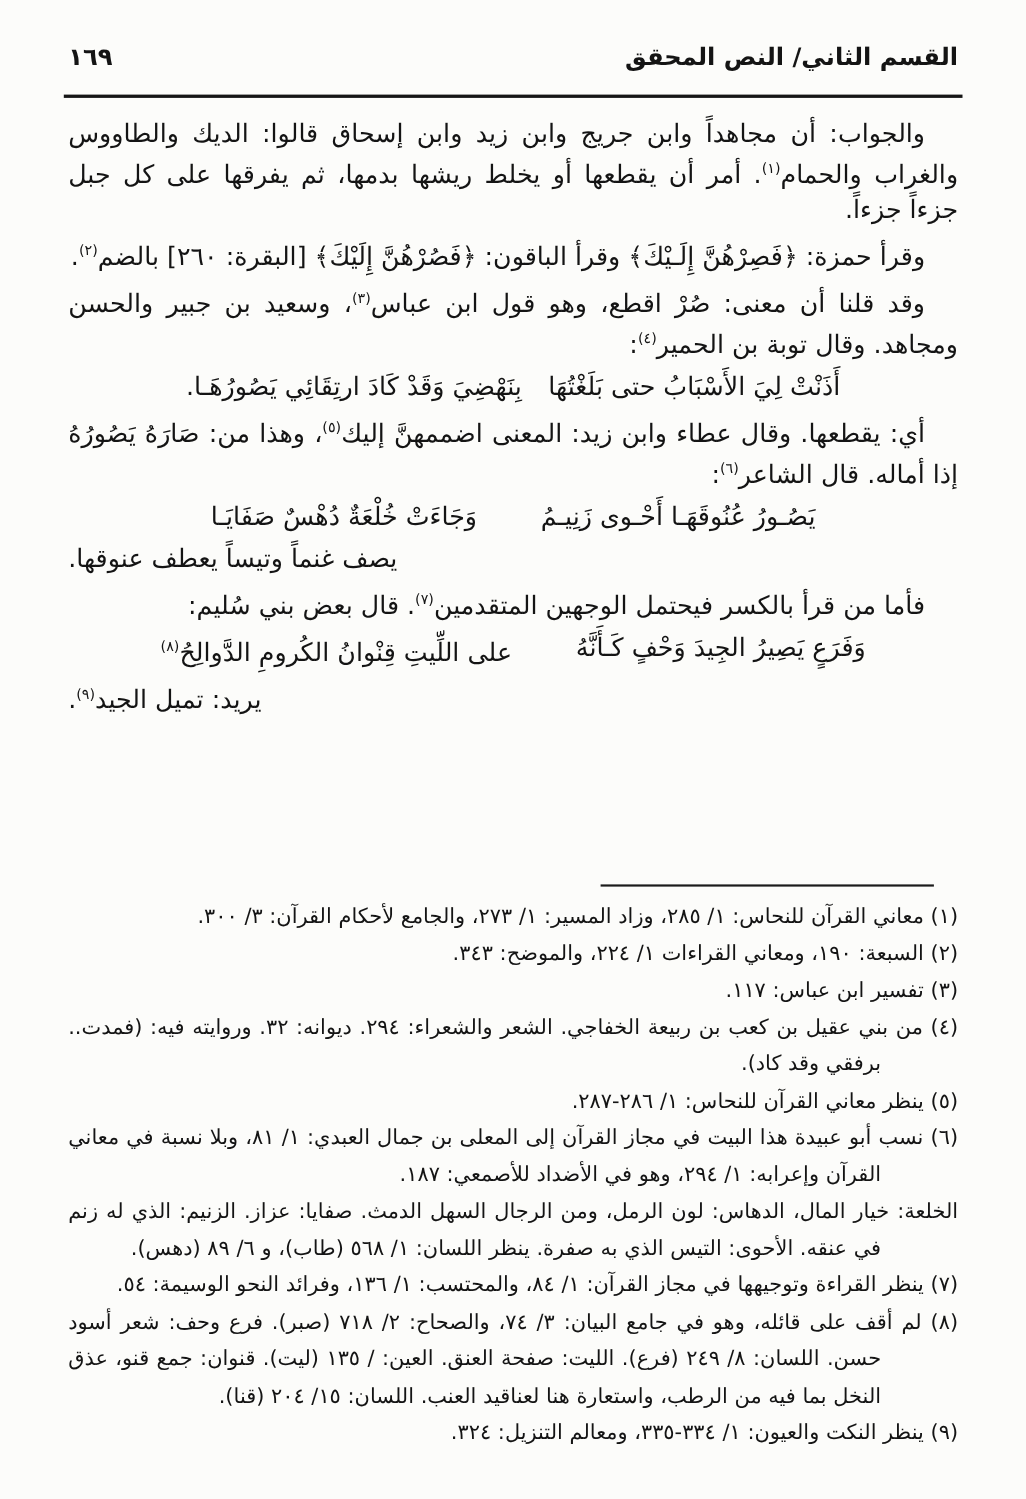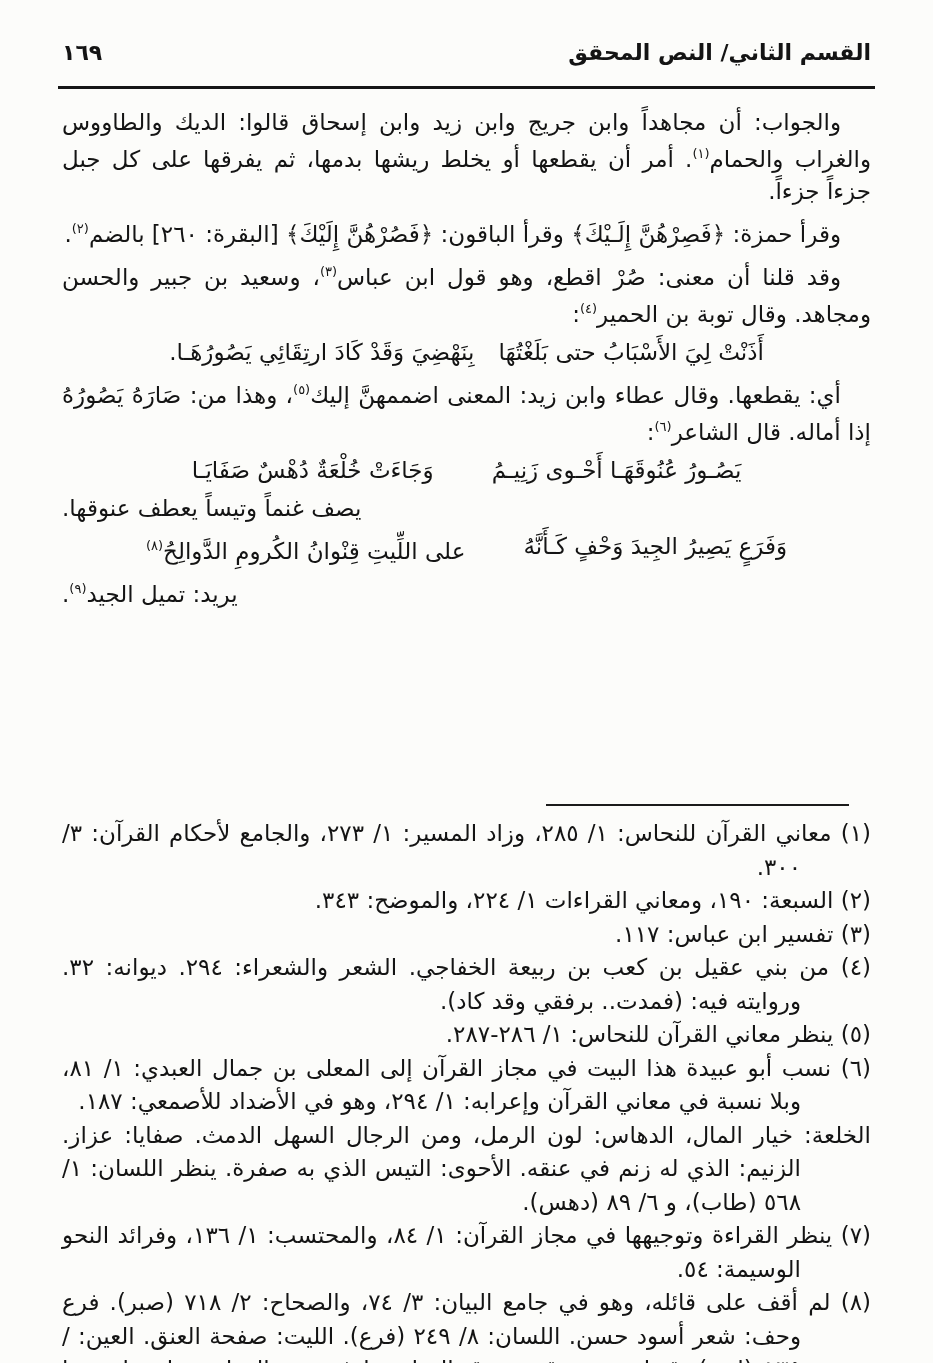--- a/index.html
+++ b/index.html
@@ -46,21 +46,21 @@
     letter-spacing: 0;
   }
 
   
   .footnotes-zone { position: absolute; top: 804px; right: 62px; left: 62px; }
   .fn-rule {
     width: 303px; height: 2px; background: #1b1b1b;
     margin-right: 22px; margin-bottom: 11px;
   }
   .footnote {
-    font-size: 23px; line-height: 33.5px;
+    font-size: 19px; line-height: 33.5px;
     text-align: justify;
     padding-right: 70px; text-indent: -70px;
   }
   .footnote-marker { white-space: pre; }
 </style>
 </head>
 <body>
 
 <div class="page">
 
@@ -78,20 +78,21 @@
       <div class="verse tight">
         <span class="hemistich"><span>أَذَنْتْ لِيَ الأَسْبَابُ حتى بَلَغْتُهَا</span></span>
         <span class="hemistich"><span>بِنَهْضِيَ وَقَدْ كَادَ ارتِقَائِي يَصُورُهَـا.</span></span>
       </div>
       <p class="para"><span>أي: يقطعها. وقال عطاء وابن زيد: المعنى اضممهنَّ إليك</span><span class="fn-ref">(٥)</span><span>، وهذا من: صَارَهُ يَصُورُهُ إذا أماله. قال الشاعر</span><span class="fn-ref">(٦)</span><span>:</span></p>
       <div class="verse">
         <span class="hemistich"><span>يَصُـورُ عُنُوقَهَـا أَحْـوى زَنِيـمُ</span></span>
         <span class="hemistich"><span>وَجَاءَتْ خُلْعَةٌ دُهْسٌ صَفَايَـا</span></span>
       </div>
       <p class="line large"><span>يصف غنماً وتيساً يعطف عنوقها.</span></p>
+      <p class="para"><span>فأما من قرأ بالكسر فيحتمل الوجهين المتقدمين</span><span class="fn-ref">(٧)</span><span>. قال بعض بني سُليم:</span></p>
       <div class="verse">
         <span class="hemistich"><span>وَفَرَعٍ يَصِيرُ الجِيدَ وَحْفٍ كَـأَنَّهُ</span></span>
         <span class="hemistich"><span>على اللِّيتِ قِنْوانُ الكُرومِ الدَّوالِحُ</span><span class="fn-ref">(٨)</span></span>
       </div>
       <p class="line medium"><span>يريد: تميل الجيد</span><span class="fn-ref">(٩)</span><span>.</span></p>
     </div>
 
   <div class="footnotes-zone">
     <div class="fn-rule"></div>
     <div>

